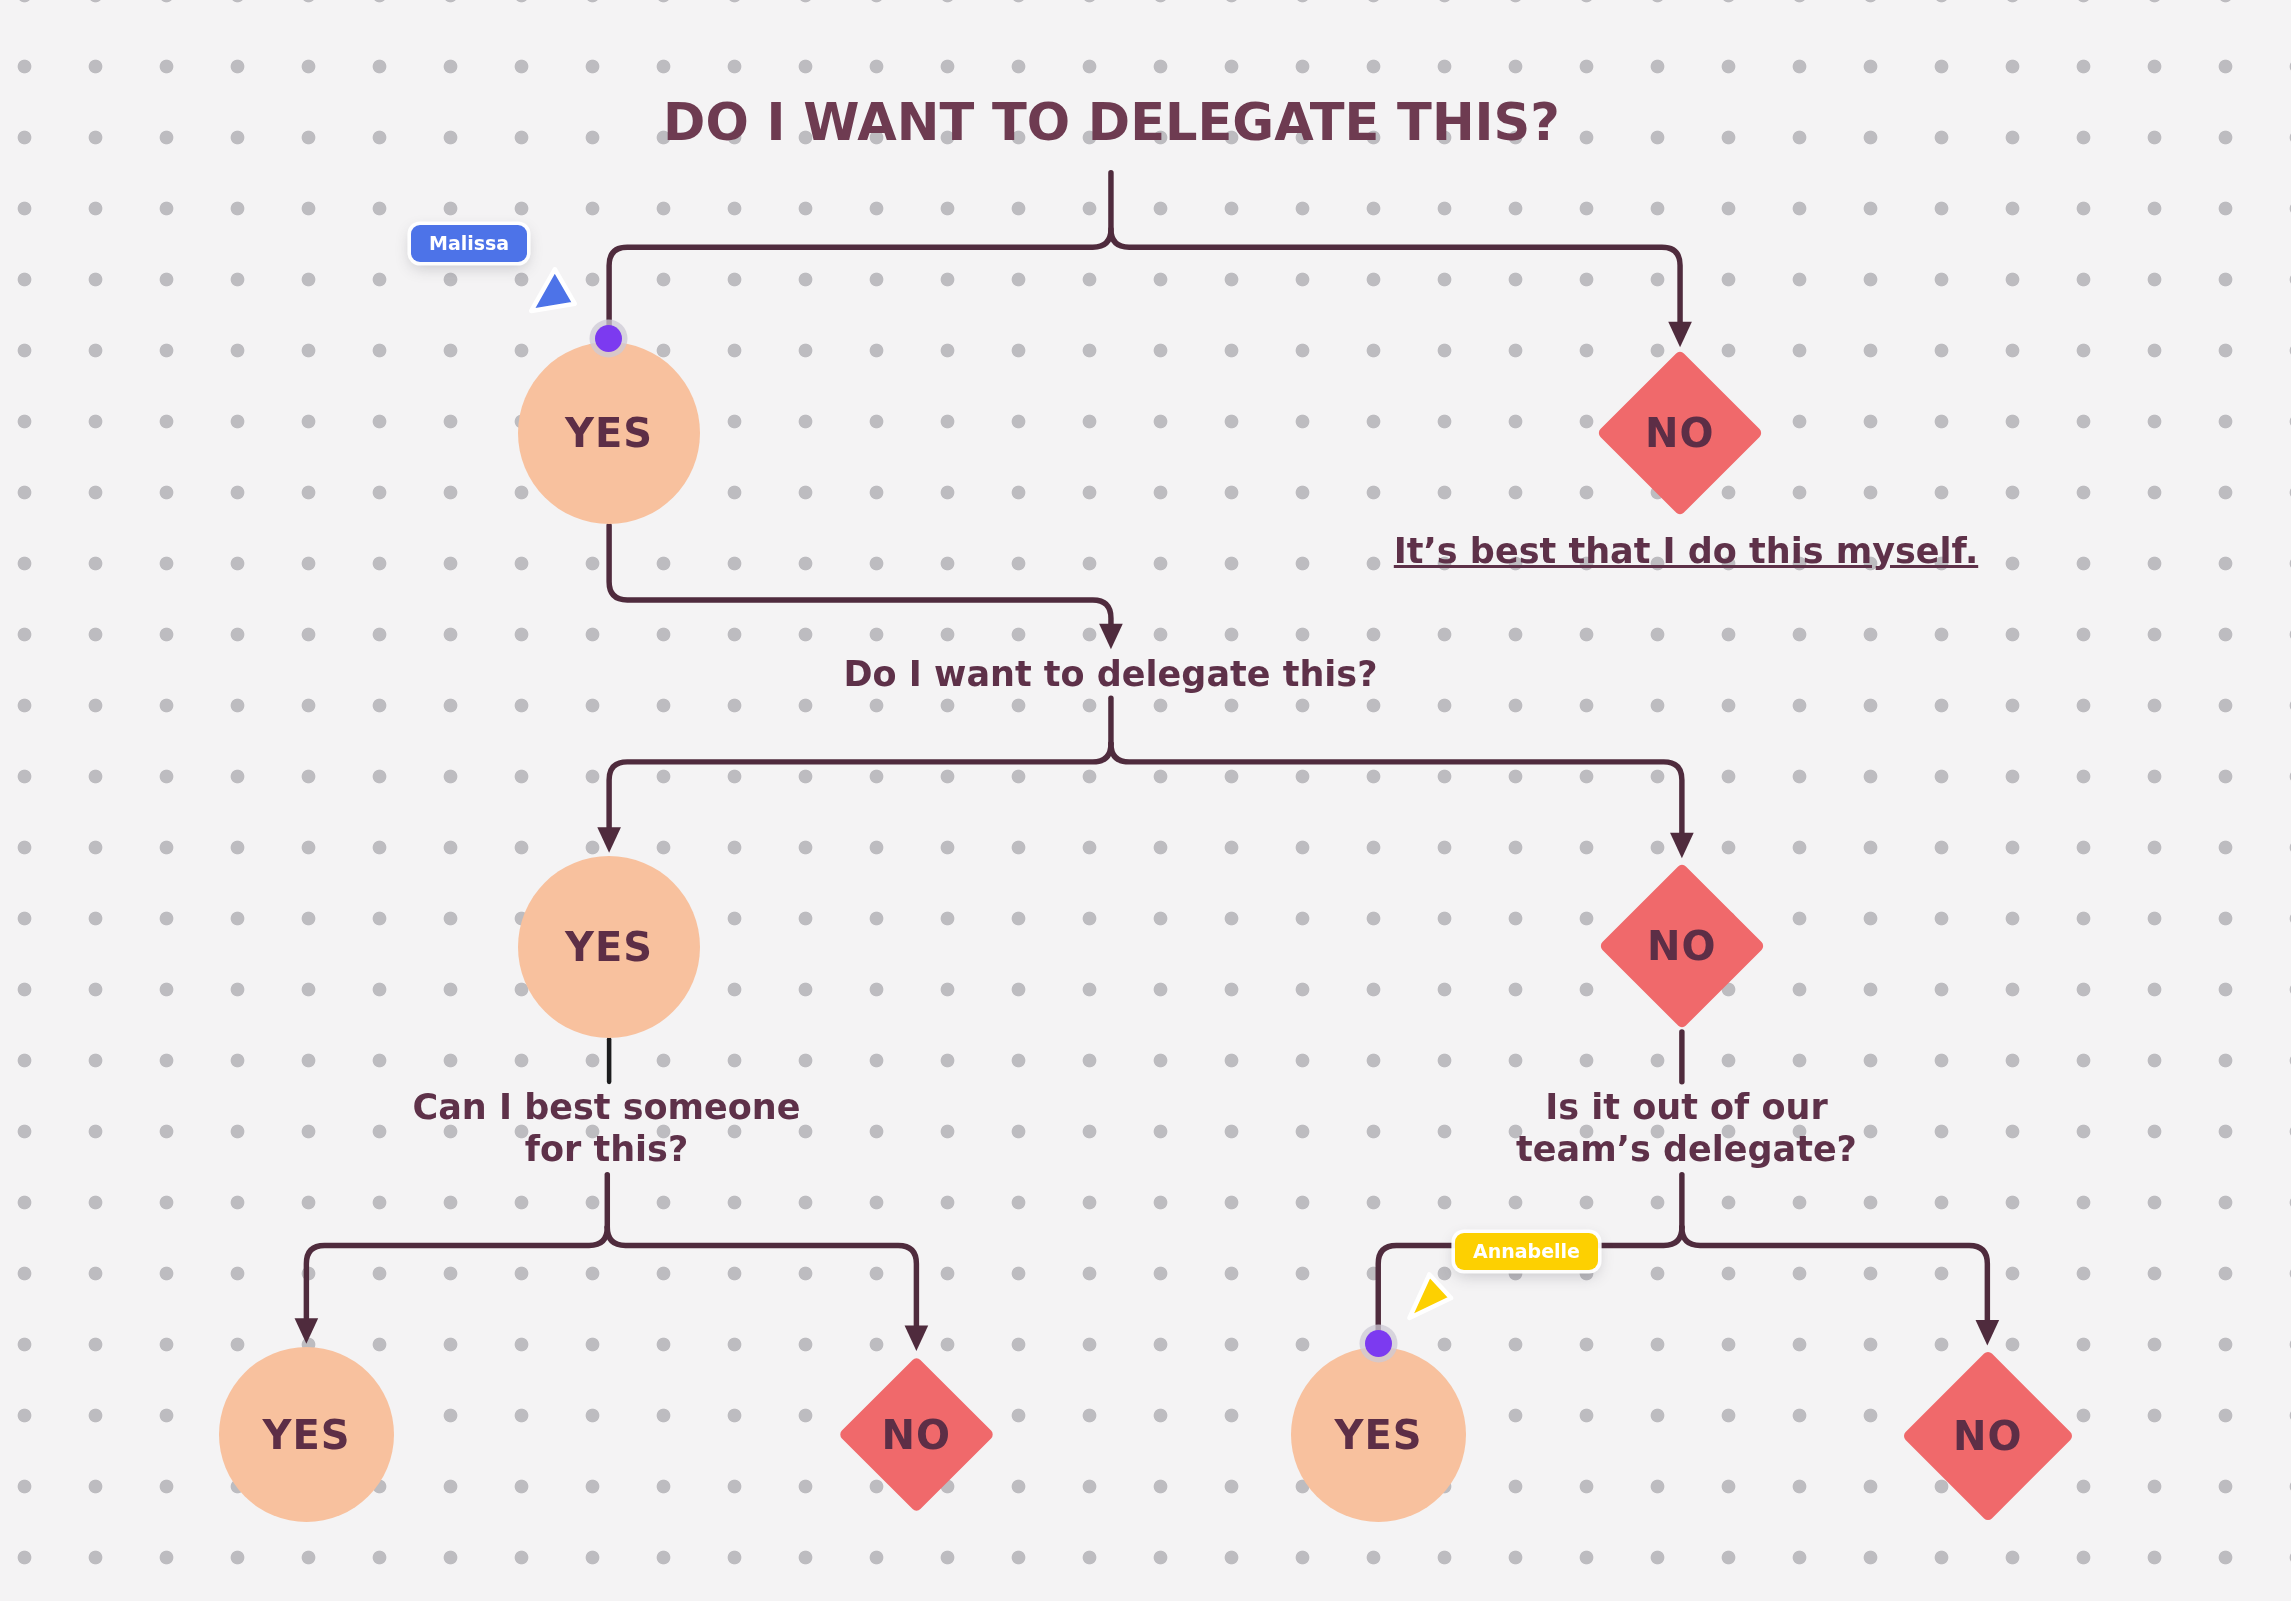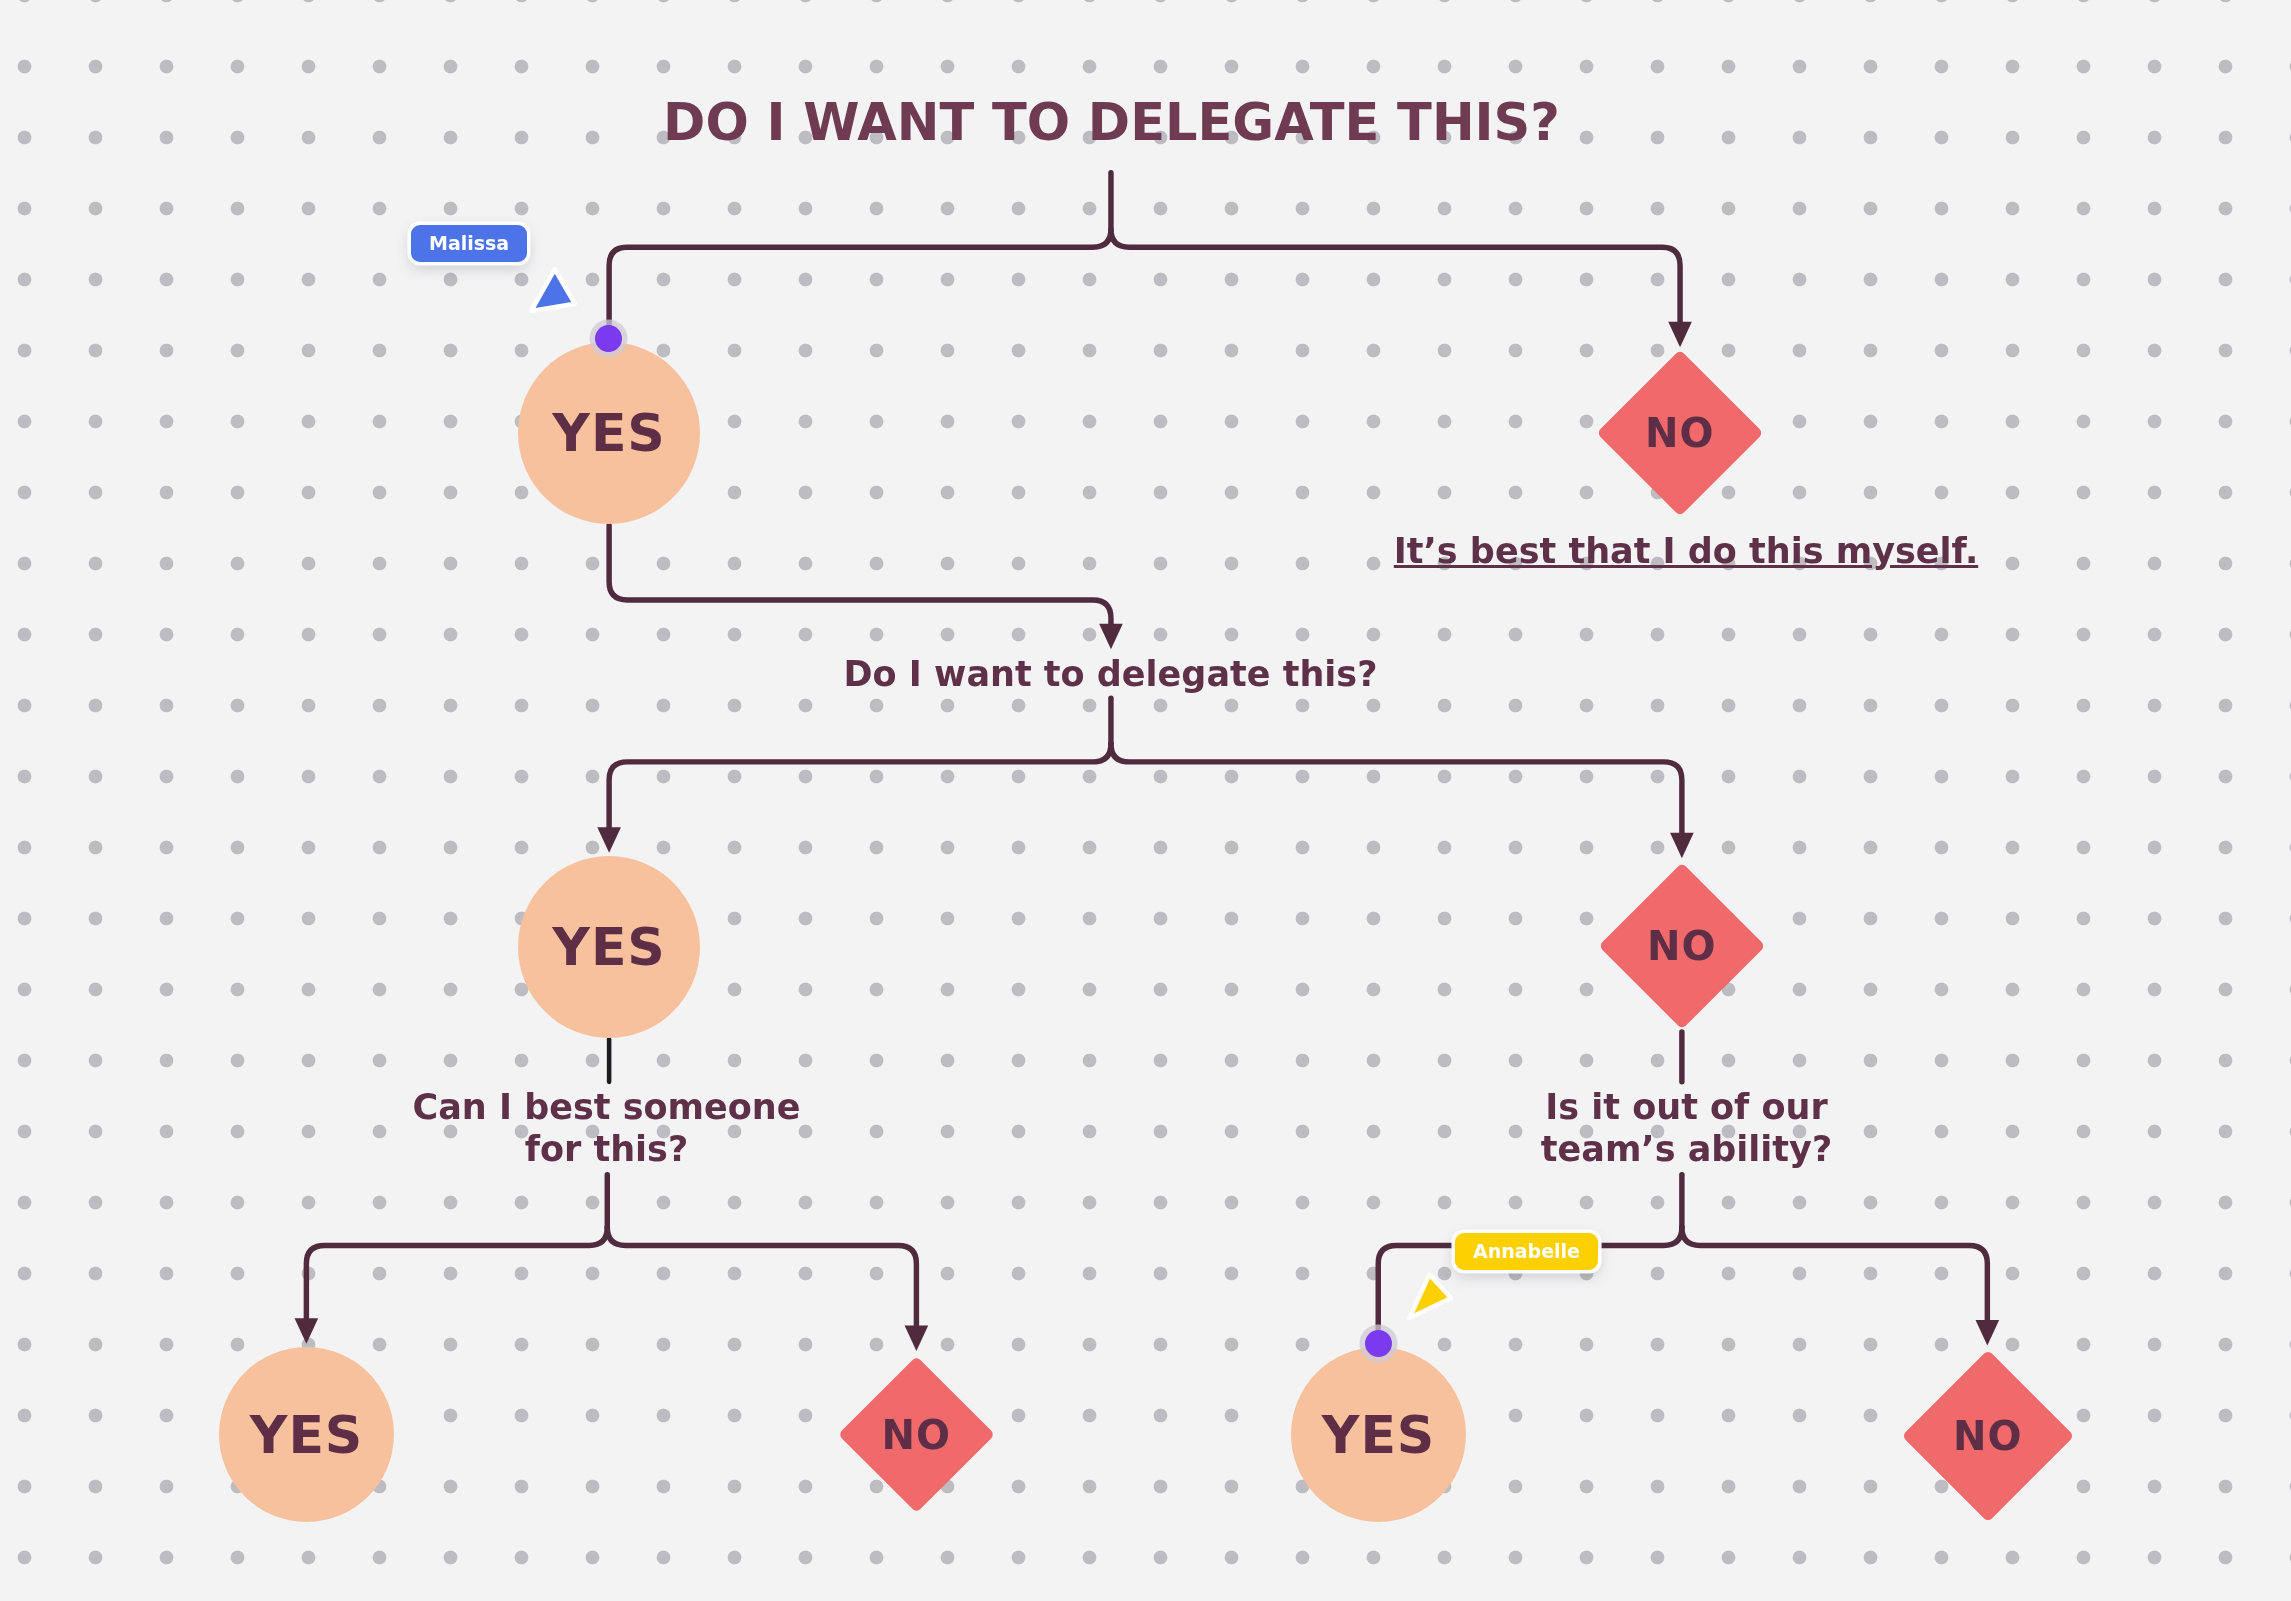--- a/index.html
+++ b/index.html
@@ -35,21 +35,21 @@
   .node { position: absolute; display: flex; align-items: center; justify-content: center; }
   .circle {
     background: #f8c19e;
     border-radius: 50%;
   }
   .diamond-box { transform: rotate(45deg); background: #f0696b; border-radius: 5.5px; }
   .node-label {
     font-weight: bold;
     color: #5d2e46;
     letter-spacing: 0.9px;
-    font-size: 52px;
+    font-size: 40px;
   }
   .diamond-box .node-label { transform: rotate(-45deg); font-size: 40px; }
 
   .page-title {
     position: absolute;
     left: 475px; top: 93px;
     width: 1273px;
     text-align: center;
     font-size: 51px;
     font-weight: bold;
@@ -145,21 +145,21 @@
   <div class="node circle" style="left:518px; top:856px; width:182px; height:182px;">
     <span class="node-label">YES</span>
   </div>
   <div class="node diamond-box" style="left:1623px; top:887px; width:118px; height:118px;">
     <span class="node-label">NO</span>
   </div>
 
   <div class="qtext" style="left:334px; top:1086px; width:545px;">Can I best someone
 for this?</div>
   <div class="qtext" style="left:1414px; top:1086px; width:545px;">Is it out of our
-team’s ability?</div>
+team’s delegate?</div>
 
   <div class="node circle" style="left:219px; top:1347px; width:175px; height:175px;">
     <span class="node-label">YES</span>
   </div>
   <div class="node diamond-box" style="left:861px; top:1379px; width:111px; height:111px;">
     <span class="node-label">NO</span>
   </div>
   <div class="node circle" style="left:1291px; top:1347px; width:175px; height:175px;">
     <span class="node-label">YES</span>
   </div>

